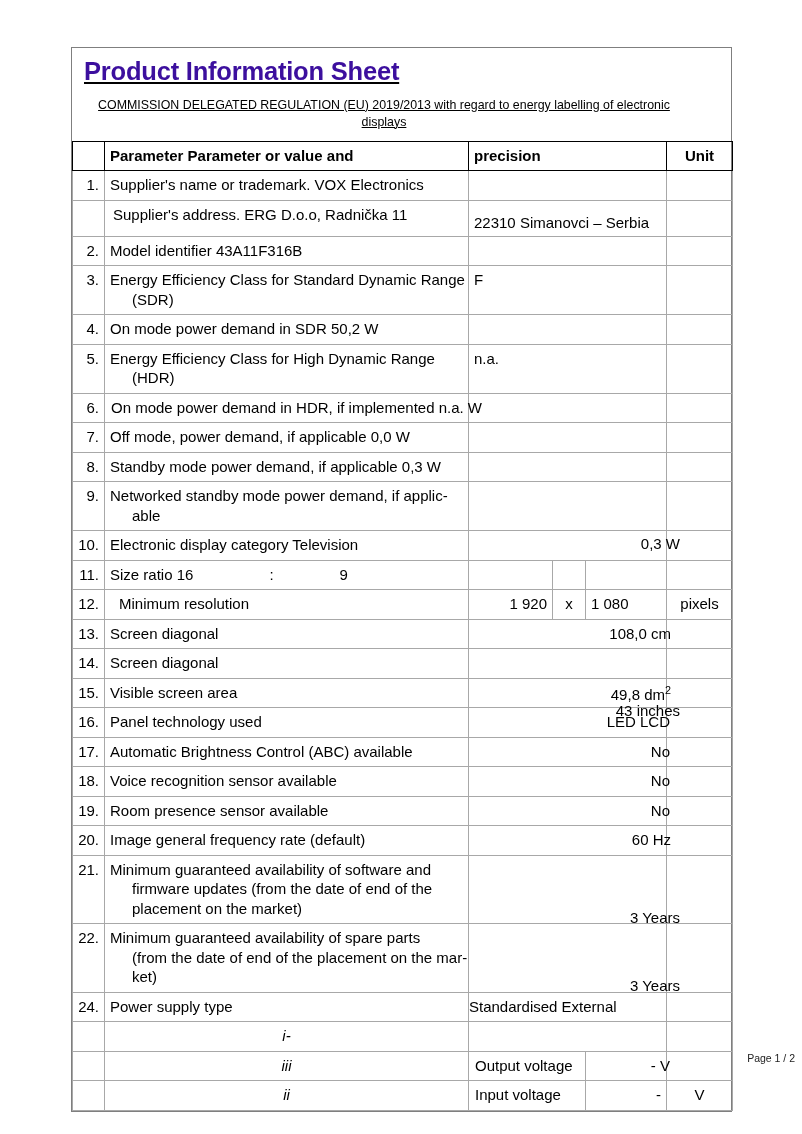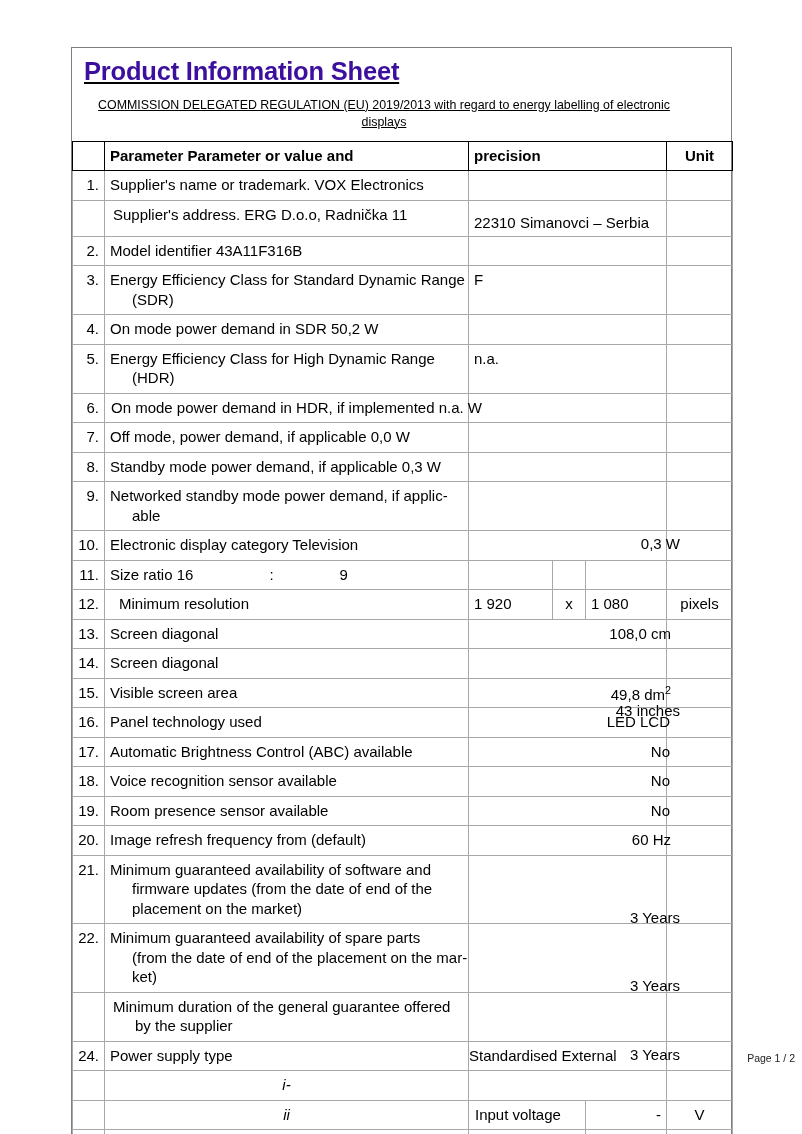--- a/index.html
+++ b/index.html
@@ -61,21 +61,21 @@
   }
   table.pis tr { height: 22px; }
   
   tr.hdr td { border-color: #000; font-weight: bold; }
   td.c-num   { width: 32px;  text-align: right; padding-right: 2px; padding-left: 1px; border-right-color: #bdbdbd;}
   td.c-label { width: 364px; text-align: left; padding-left: 6px; }
   td.c-val   { width: 198px; }
   td.c-unit  { width: 66px;  text-align: center; }
   td.c-roman { width: 33px;  font-style: italic; text-align: center; padding-left: 0; padding-right: 0;}
   
-  td.c-sub1 { width: 84px;  text-align: left; margin-top: 32px; }
+  td.c-sub1 { width: 84px;  text-align: right; margin-top: 32px; }
   td.c-sub2 { width: 33px;  text-align: center; }
   td.c-sub3 { width: 81px;  text-align: left; }
   .val-right  { text-align: right;  padding-right: 2px; }
   .val-left   { text-align: left;   padding-left: 6px; }
   .hang {
     white-space: normal;
     padding-left: 6px;
     text-indent: 0;
   }
   .hang .l2 { padding-left: 22px; display:block; }
@@ -307,21 +307,21 @@
           <td class="c-num">19.</td>
           <td class="c-label">Room presence sensor available</td>
           <td class="c-val ovr-right3" colspan="3">
               <span>No</span>
             </td>
           <td class="c-unit"></td>
         </tr>
 
         <tr>
           <td class="c-num">20.</td>
-          <td class="c-label">Image refresh frequency from (default)</td>
+          <td class="c-label">Image general frequency rate (default)</td>
           <td class="c-val ovr-right2" colspan="3">
               <span>60 Hz</span>
             </td>
           <td class="c-unit"></td>
         </tr>
 
         <tr style="height:58px">
           <td class="c-num">21.</td>
           <td class="c-label hang"><span>Minimum guaranteed availability of software and</span><span class="l2">firmware updates (from the date of end of the</span><span class="l2">placement on the market)</span></td>
           <td class="c-val ovr-right" colspan="3">
@@ -333,61 +333,53 @@
         <tr style="height:58px">
           <td class="c-num">22.</td>
           <td class="c-label hang"><span>Minimum guaranteed availability of spare parts</span><span class="l2">(from the date of end of the placement on the mar-</span><span class="l2">ket)</span></td>
           <td class="c-val ovr-right" colspan="3">
               <span>3 Years</span>
             </td>
           <td class="c-unit"></td>
         </tr>
 
 
-        <tr style="height:40px">
-          <td class="c-num"></td>
-          <td class="c-label hang" style="padding-left:8px"><span>Minimum duration of the general guarantee offered</span><span class="l2">by the supplier</span></td>
-          <td class="c-val ovr-right" colspan="3">
-              <span>3 Years</span>
-            </td>
-          <td class="c-unit"></td>
-        </tr>
 
         <tr>
           <td class="c-num">24.</td>
           <td class="c-label">Power supply type</td>
           <td class="c-val val-left" colspan="3" style="padding-left:0">Standardised External</td>
           <td class="c-unit"></td>
         </tr>
 
 
         <tr>
           <td class="c-num" style="border-right-color:#a8a8a8"></td>
           <td class="c-roman">i-</td>
           <td colspan="3" style="padding-left:6px"></td>
+          <td class="c-unit"></td>
+        </tr>
+
+        <tr>
+          <td class="c-num" style="border-right-color:#a8a8a8"></td>
+          <td class="c-roman">iii</td>
+          <td colspan="2" style="padding-left:6px">Output voltage</td>
+          <td class="ovr-right3">
+              <span><span>-</span> <span>V</span></span>
+            </td>
           <td class="c-unit"></td>
         </tr>
 
         <tr>
           <td class="c-num" style="border-right-color:#a8a8a8"></td>
           <td class="c-roman">ii</td>
           <td colspan="2" style="padding-left:6px">Input voltage</td>
           <td class="val-right">-</td>
           <td class="c-unit val-left">V</td>
         </tr>
 
-        <tr>
-          <td class="c-num" style="border-right-color:#a8a8a8"></td>
-          <td class="c-roman">iii</td>
-          <td colspan="2" style="padding-left:6px">Output voltage</td>
-          <td class="ovr-right3">
-              <span><span>-</span> <span>V</span></span>
-            </td>
-          <td class="c-unit"></td>
-        </tr>
-
       </tbody>
     </table>
   </div>
 
   <div id="footer">Page 1 / 2</div>
 
 </div>
 
 </body></html>

